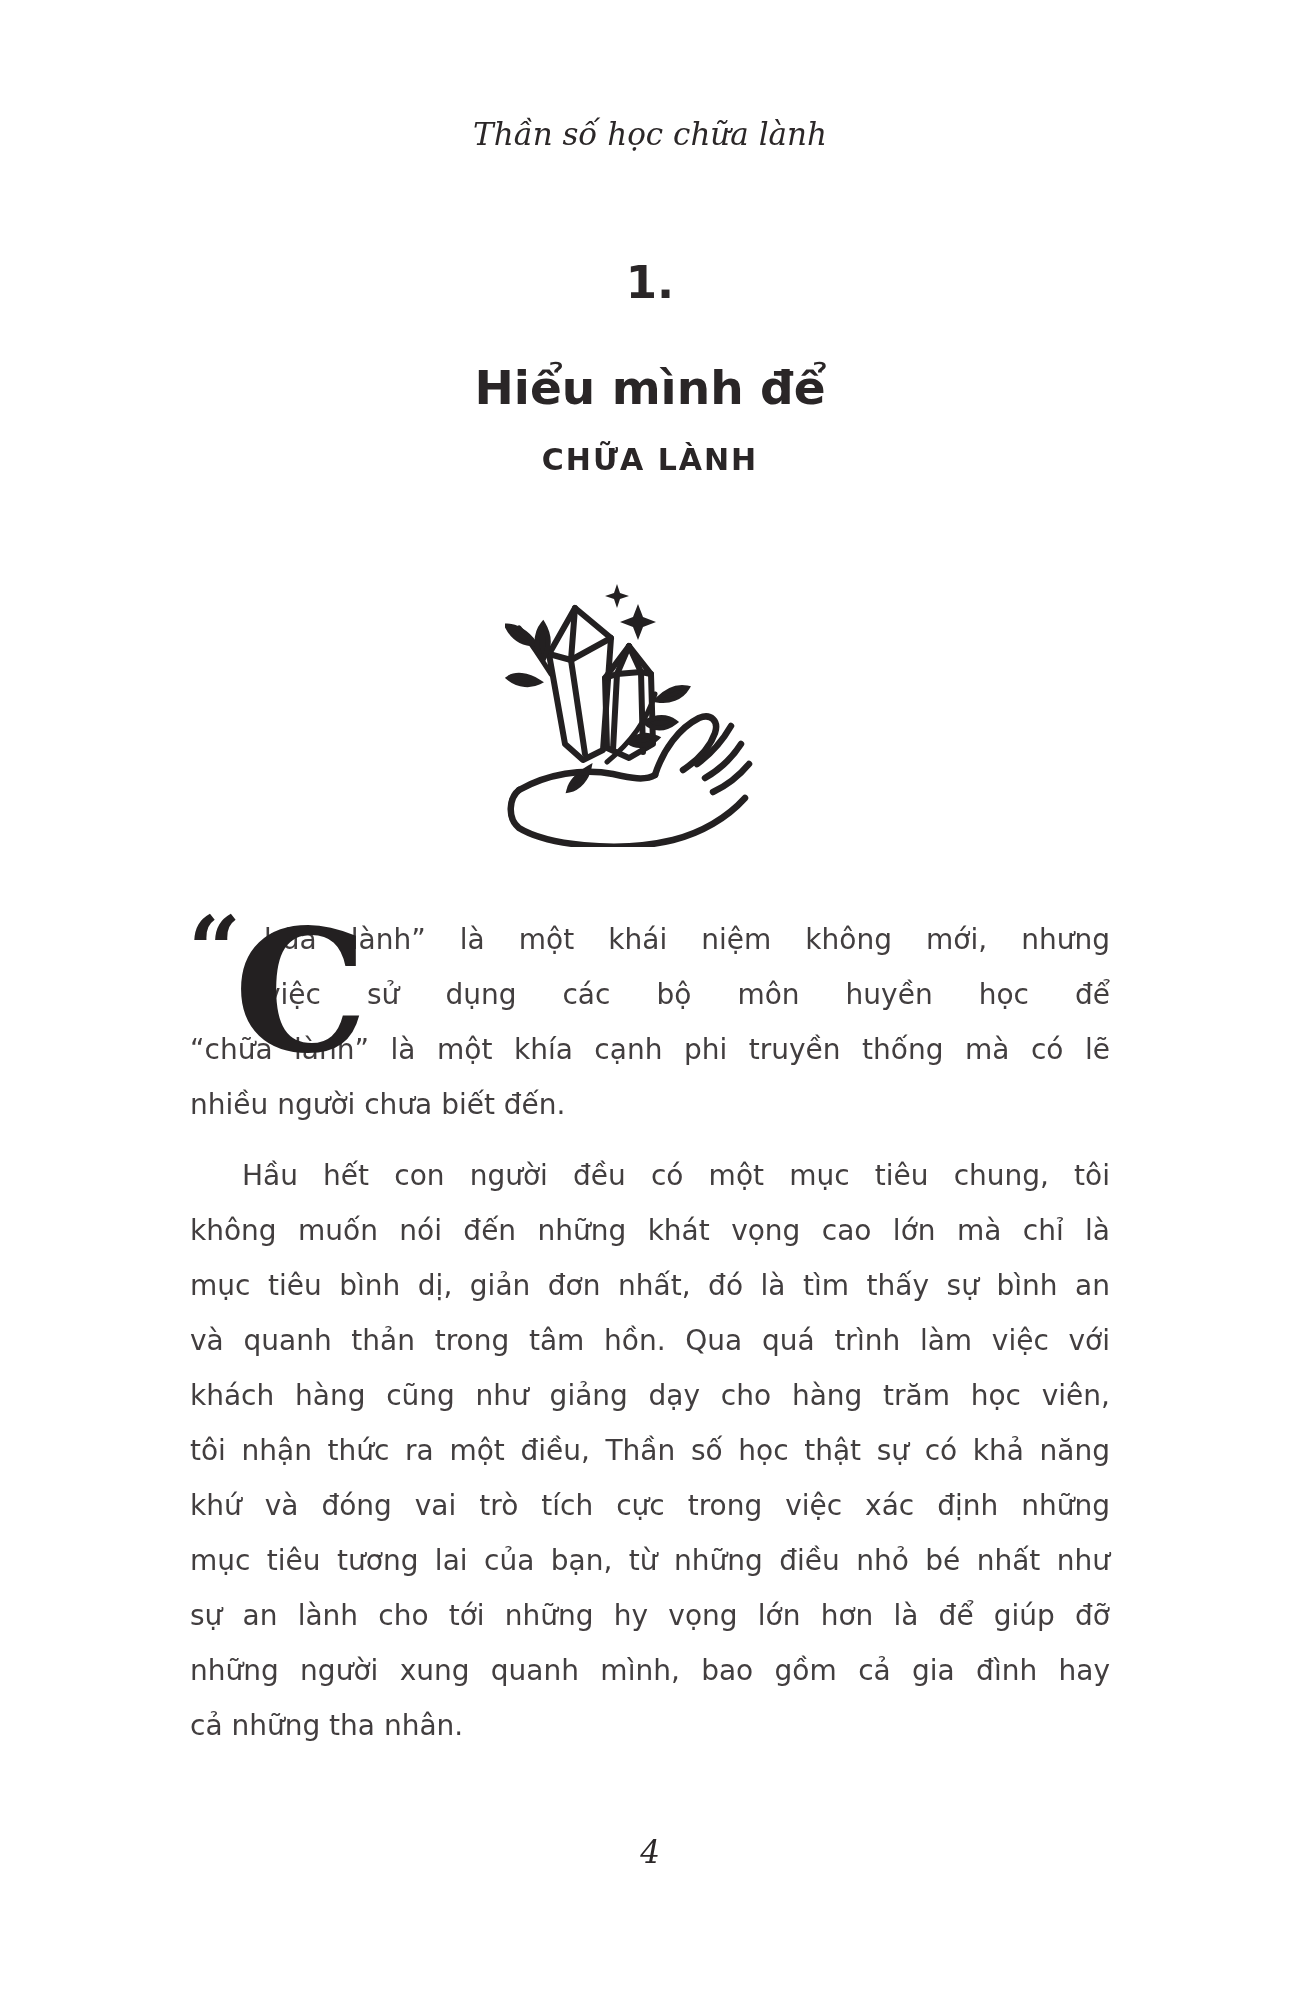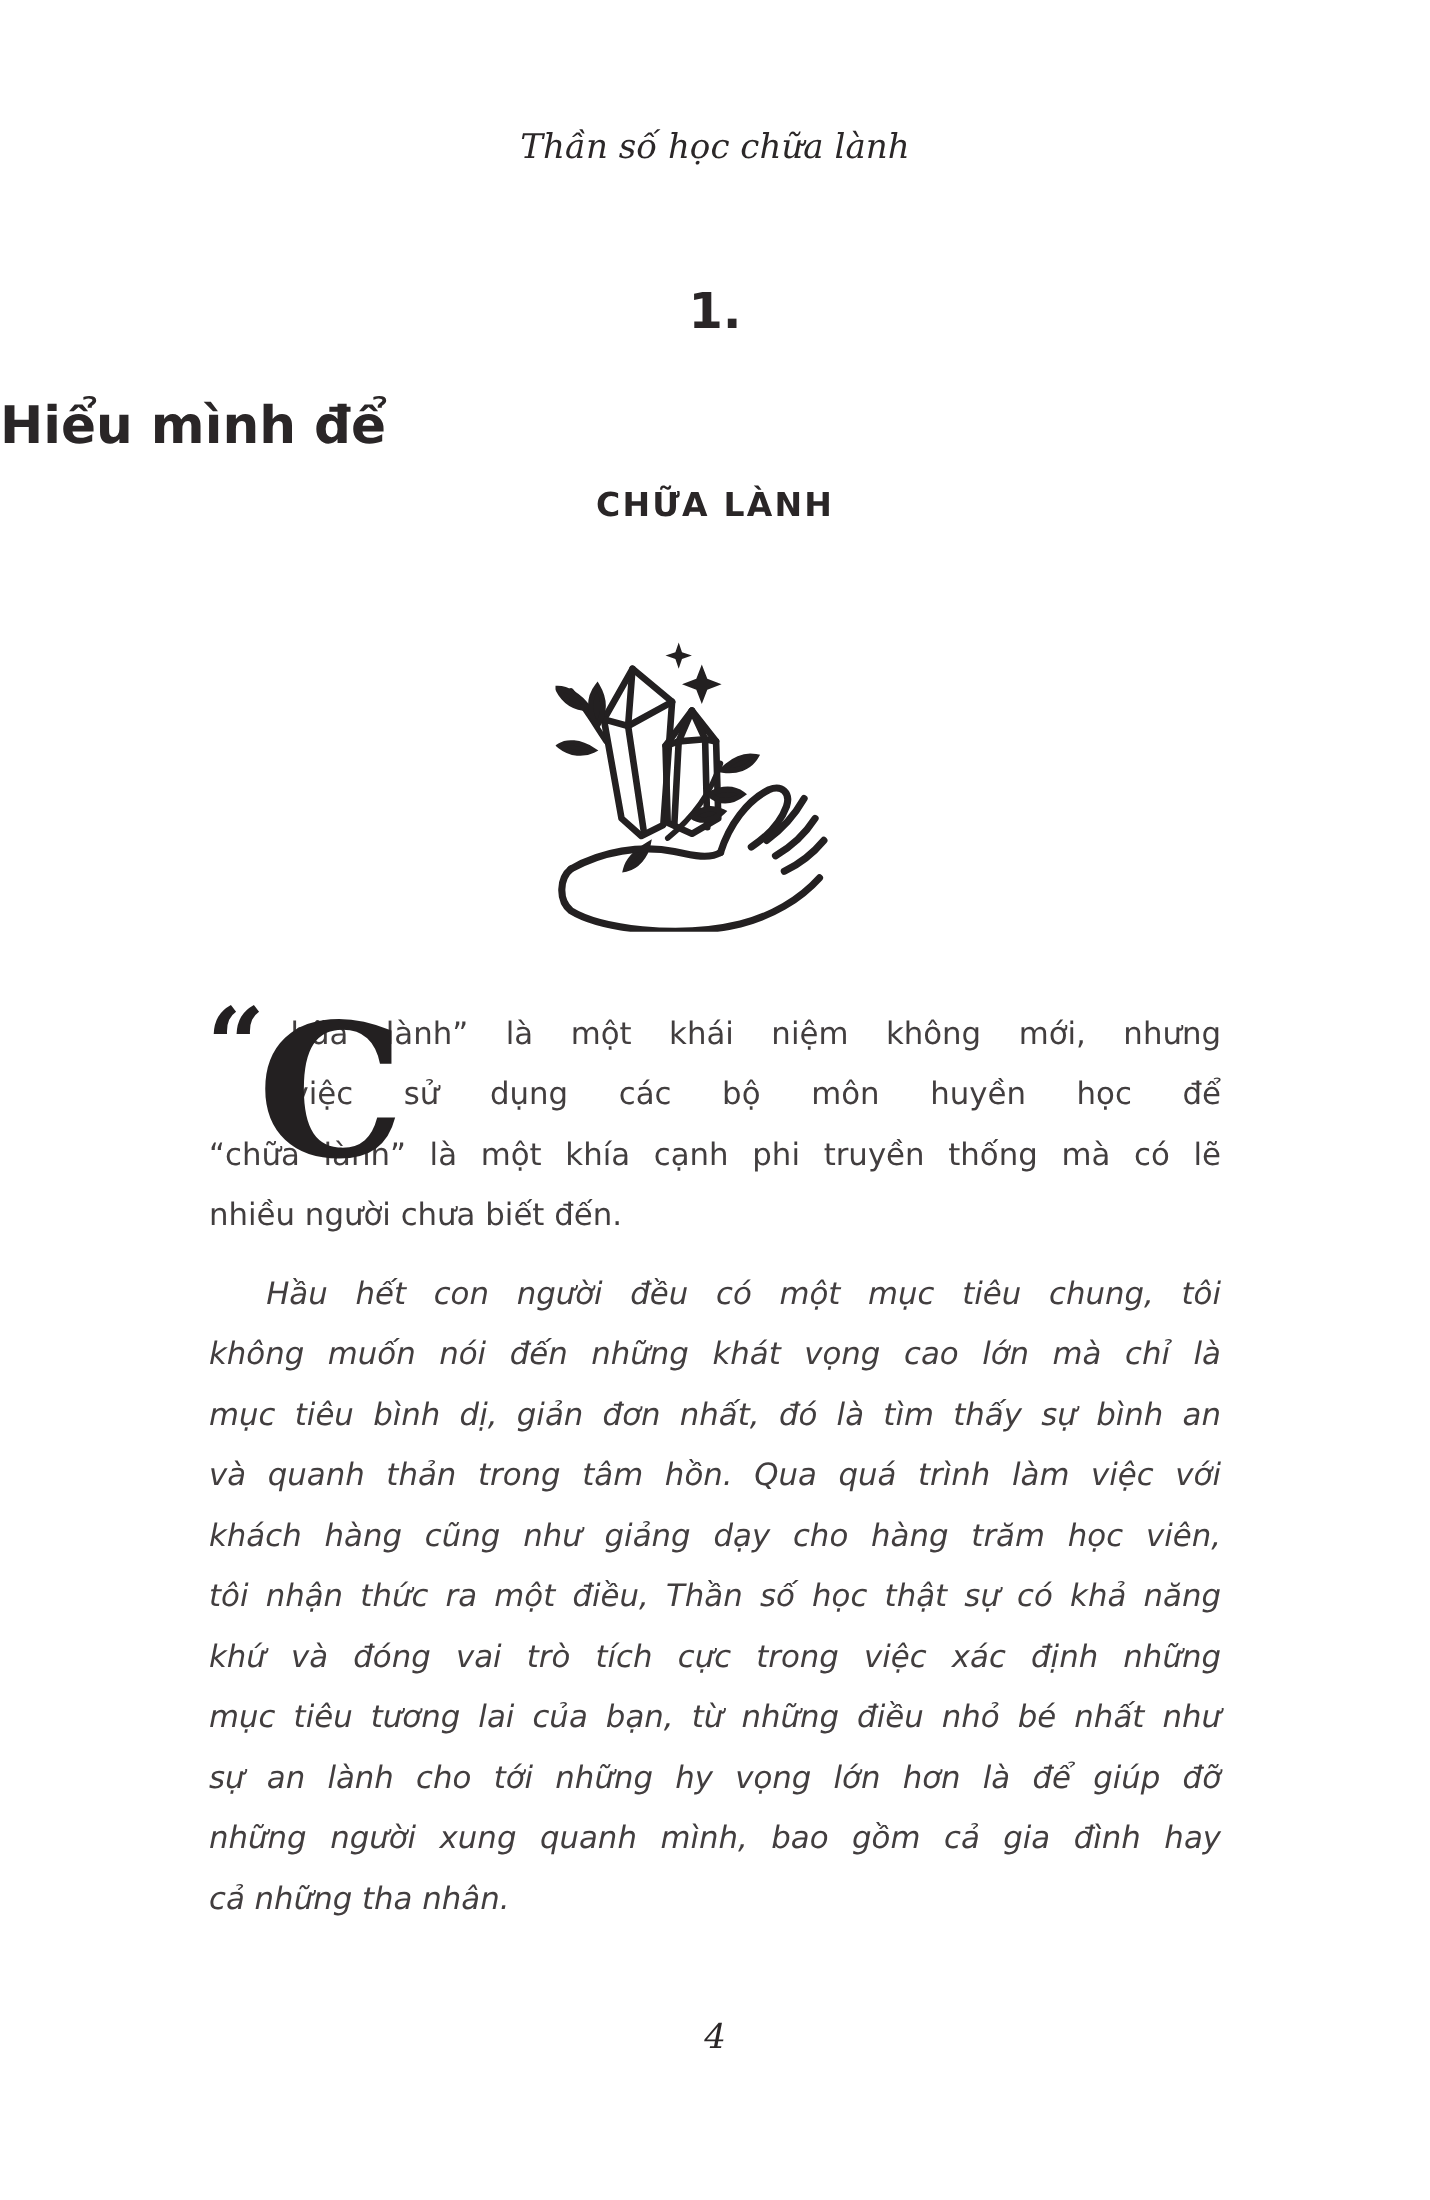--- a/index.html
+++ b/index.html
@@ -14,21 +14,21 @@
     position:absolute; top:116px; left:0; width:100%;
     text-align:center; font-family:"DejaVu Serif", serif; font-style:italic;
     font-size:31px; color:#2b2728;
   }
   .chapter-number {
     position:absolute; top:256px; left:0; width:100%;
     text-align:center; font-weight:700; font-size:45px; color:#2a2627;
   }
   .title-line1 {
     position:absolute; top:360px; left:0; width:100%;
-    font-weight:700; font-size:47px; color:#2a2627;
+    text-align:center; font-weight:700; font-size:47px; color:#2a2627;
   }
   .title-line2 {
     position:absolute; top:442px; left:0; width:100%;
     text-align:center; font-weight:700; font-size:30px; letter-spacing:2px; color:#2a2627;
   }
 
   .illus { position:absolute; left:505px; top:582px; }
 
   .para {
     position:absolute; left:190px; width:920px;
@@ -41,21 +41,21 @@
   .open-quote {
     position:absolute; left:-2px; top:-8px;
     font-family:"DejaVu Serif", serif; font-weight:700;
     font-size:92px; line-height:1; color:#232021;
   }
   .drop-cap {
     position:absolute; left:44px; top:-4px;
     font-family:"DejaVu Serif", serif; font-weight:700;
     font-size:168px; line-height:1; color:#232021;
   }
-  .p2 { top:1148px;font-style:italic; }
+  .p2 { top:1148px; }
   .p2 .tline:first-child { text-indent:52px; }
   .p2 .tline:last-child { text-align-last:left; }
 
   .page-number {
     position:absolute; top:1834px; left:0; width:100%;
     text-align:center; font-family:"DejaVu Serif", serif; font-style:italic;
     font-size:31px; color:#2b2728;
   }
 </style>
 </head>

